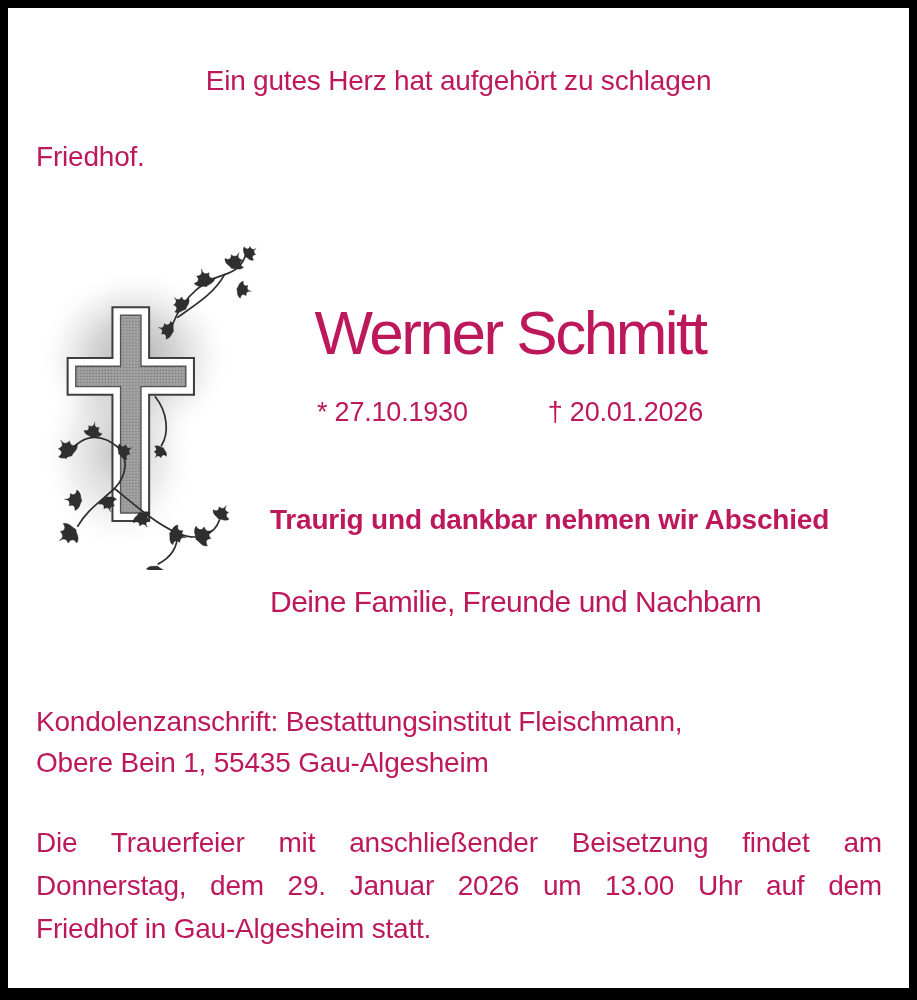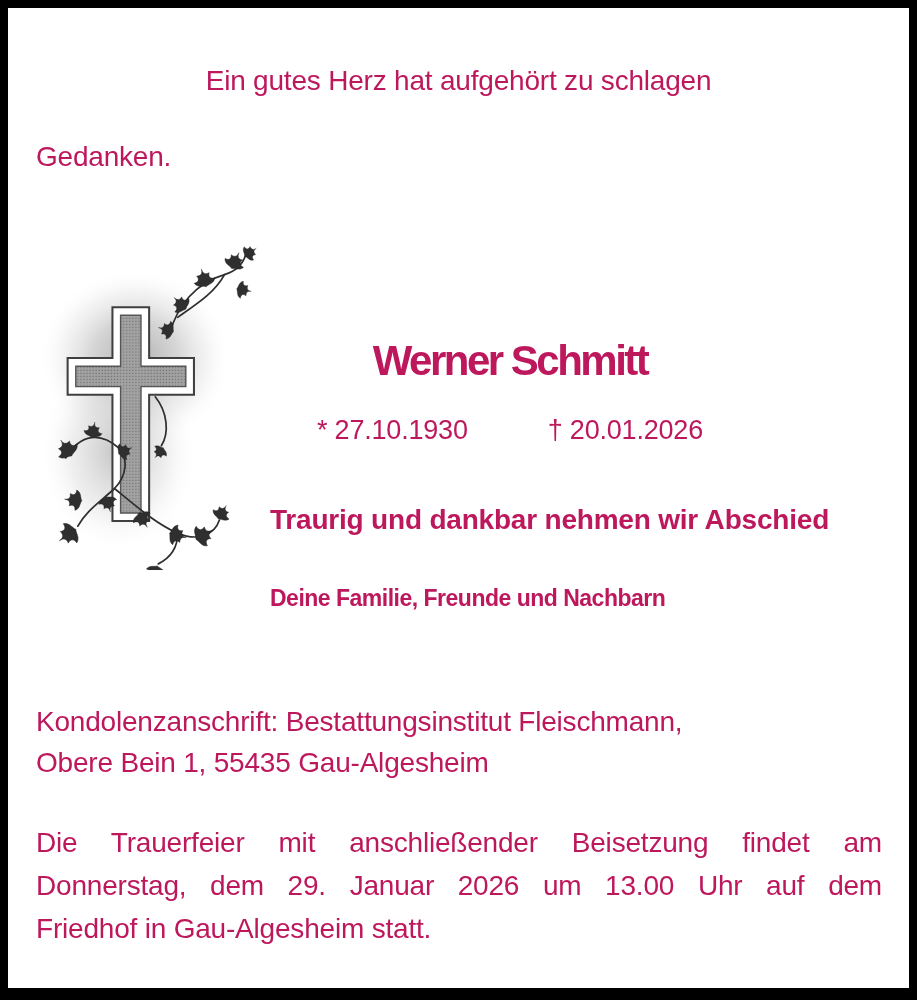--- a/index.html
+++ b/index.html
@@ -46,26 +46,25 @@
     height: 326px;
   }
   .name-block {
     position: absolute;
     left: 252px;
     top: 292px;
     width: 500px;
     text-align: center;
   }
   .deceased-name {
-    font-size: 42px;
-    font-weight: bold;
+    font-size: 62px;
+    font-weight: normal;
     letter-spacing: -2.5px;
     line-height: 1.05;
     white-space: nowrap;
-    margin-top: 39px;
   }
   .dates-row {
     margin-top: 32px;
     display: flex;
     justify-content: center;
     gap: 80px;
     font-size: 27px;
     white-space: nowrap;
   }
   .farewell {
@@ -73,22 +72,22 @@
     left: 262px;
     top: 496px;
     font-size: 28px;
     white-space: nowrap;
     font-weight: bold;
   }
   .mourners {
     position: absolute;
     left: 262px;
     top: 577px;
-    font-size: 23px;
-    font-weight: bold;
+    font-size: 30px;
+    font-weight: normal;
     letter-spacing: -0.5px;
     white-space: nowrap;
   }
   .condolence {
     position: absolute;
     left: 28px;
     top: 693px;
     width: 840px;
     font-size: 28px;
     line-height: 41px;
@@ -107,21 +106,21 @@
   }
 </style>
 </head>
 <body>
 
 <div class="page">
 
   <div class="epigraph">Ein gutes Herz hat aufgehört zu schlagen</div>
 
   <div class="intro">
-    <div>Gedanken.</div>
+    <div>Friedhof.</div>
   </div>
 
   <svg class="cross-art" viewBox="0 0 230 320" xmlns="http://www.w3.org/2000/svg" aria-hidden="true">
     <defs>
       <radialGradient id="halo1" cx="50%" cy="50%" r="50%">
         <stop offset="0%" stop-color="#9f9f9f" stop-opacity="0.85"></stop>
         <stop offset="45%" stop-color="#b5b5b5" stop-opacity="0.55"></stop>
         <stop offset="75%" stop-color="#d2d2d2" stop-opacity="0.25"></stop>
         <stop offset="100%" stop-color="#ffffff" stop-opacity="0"></stop>
       </radialGradient>

